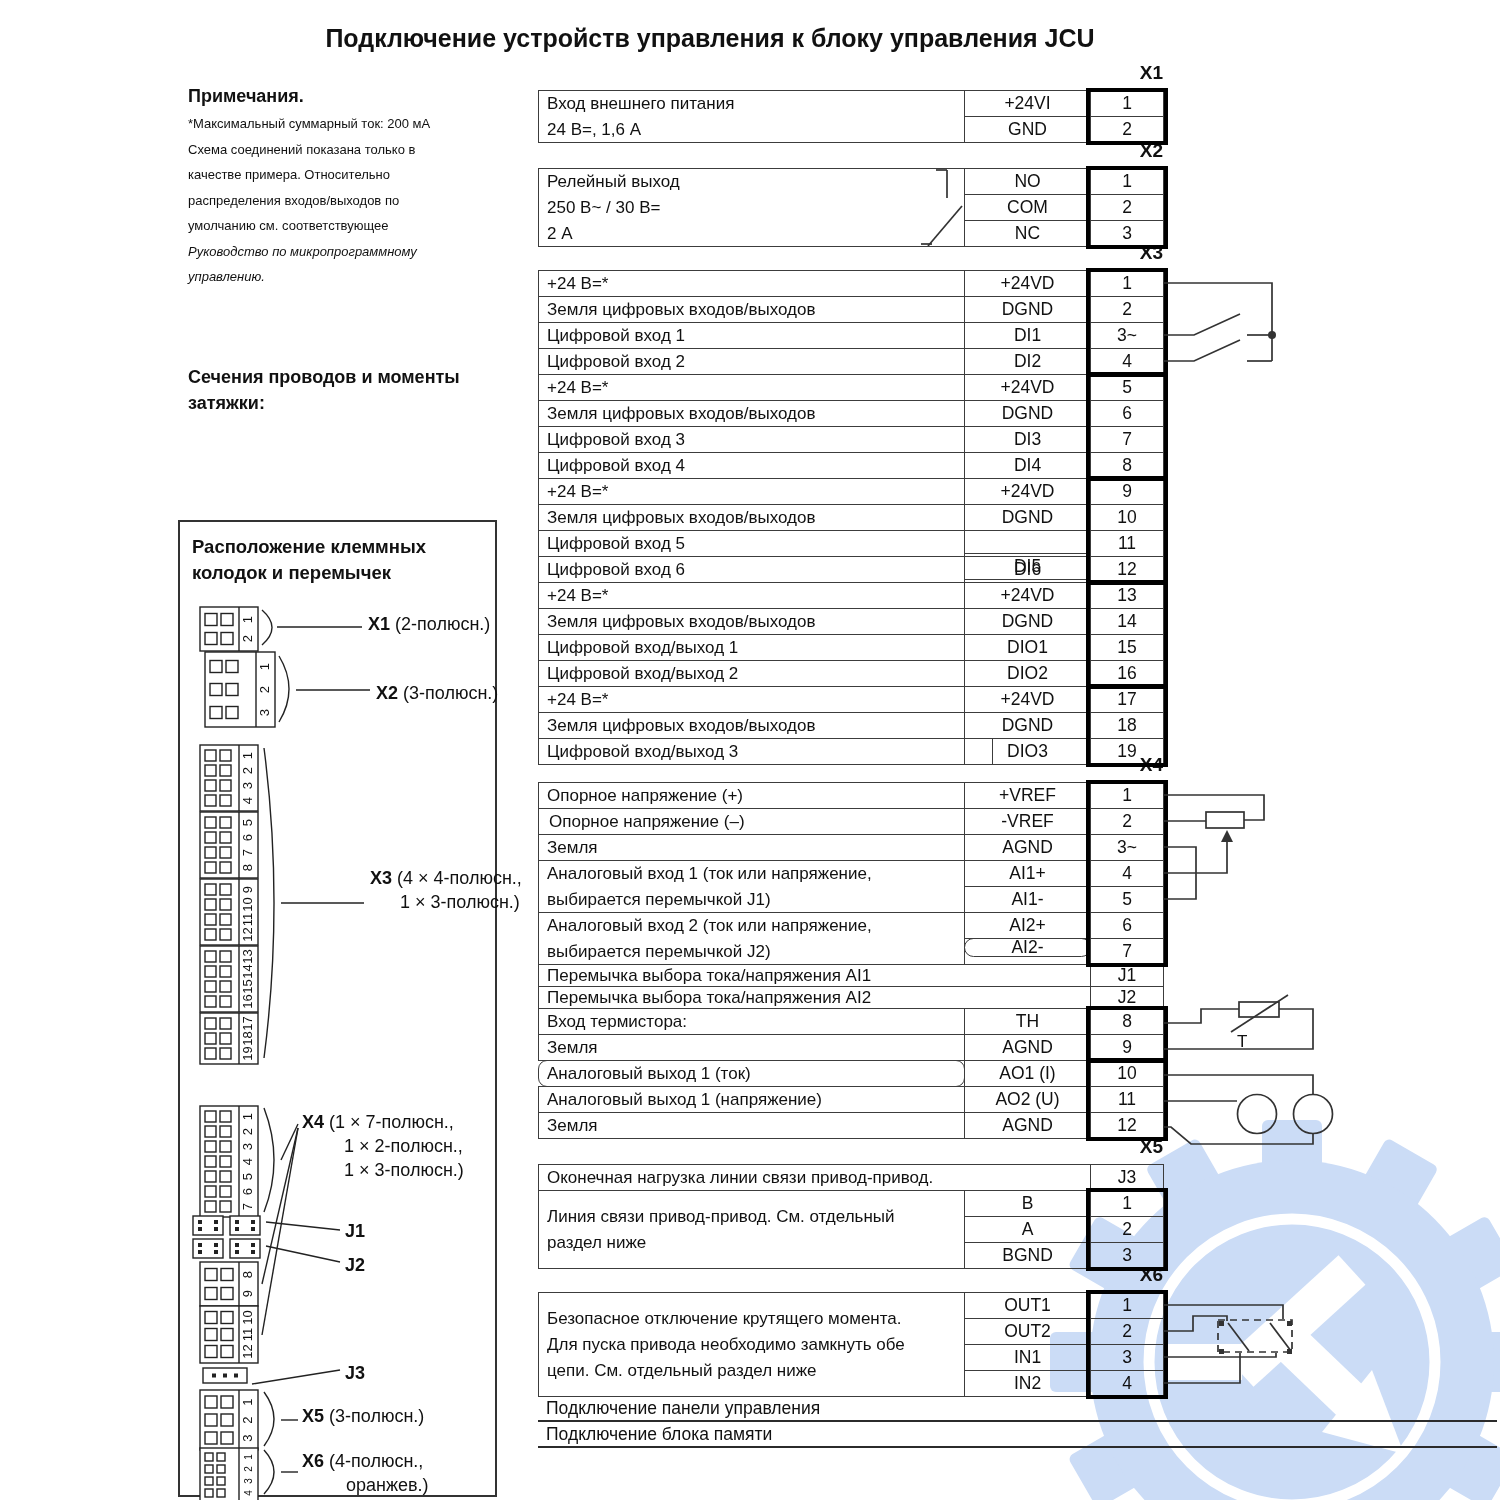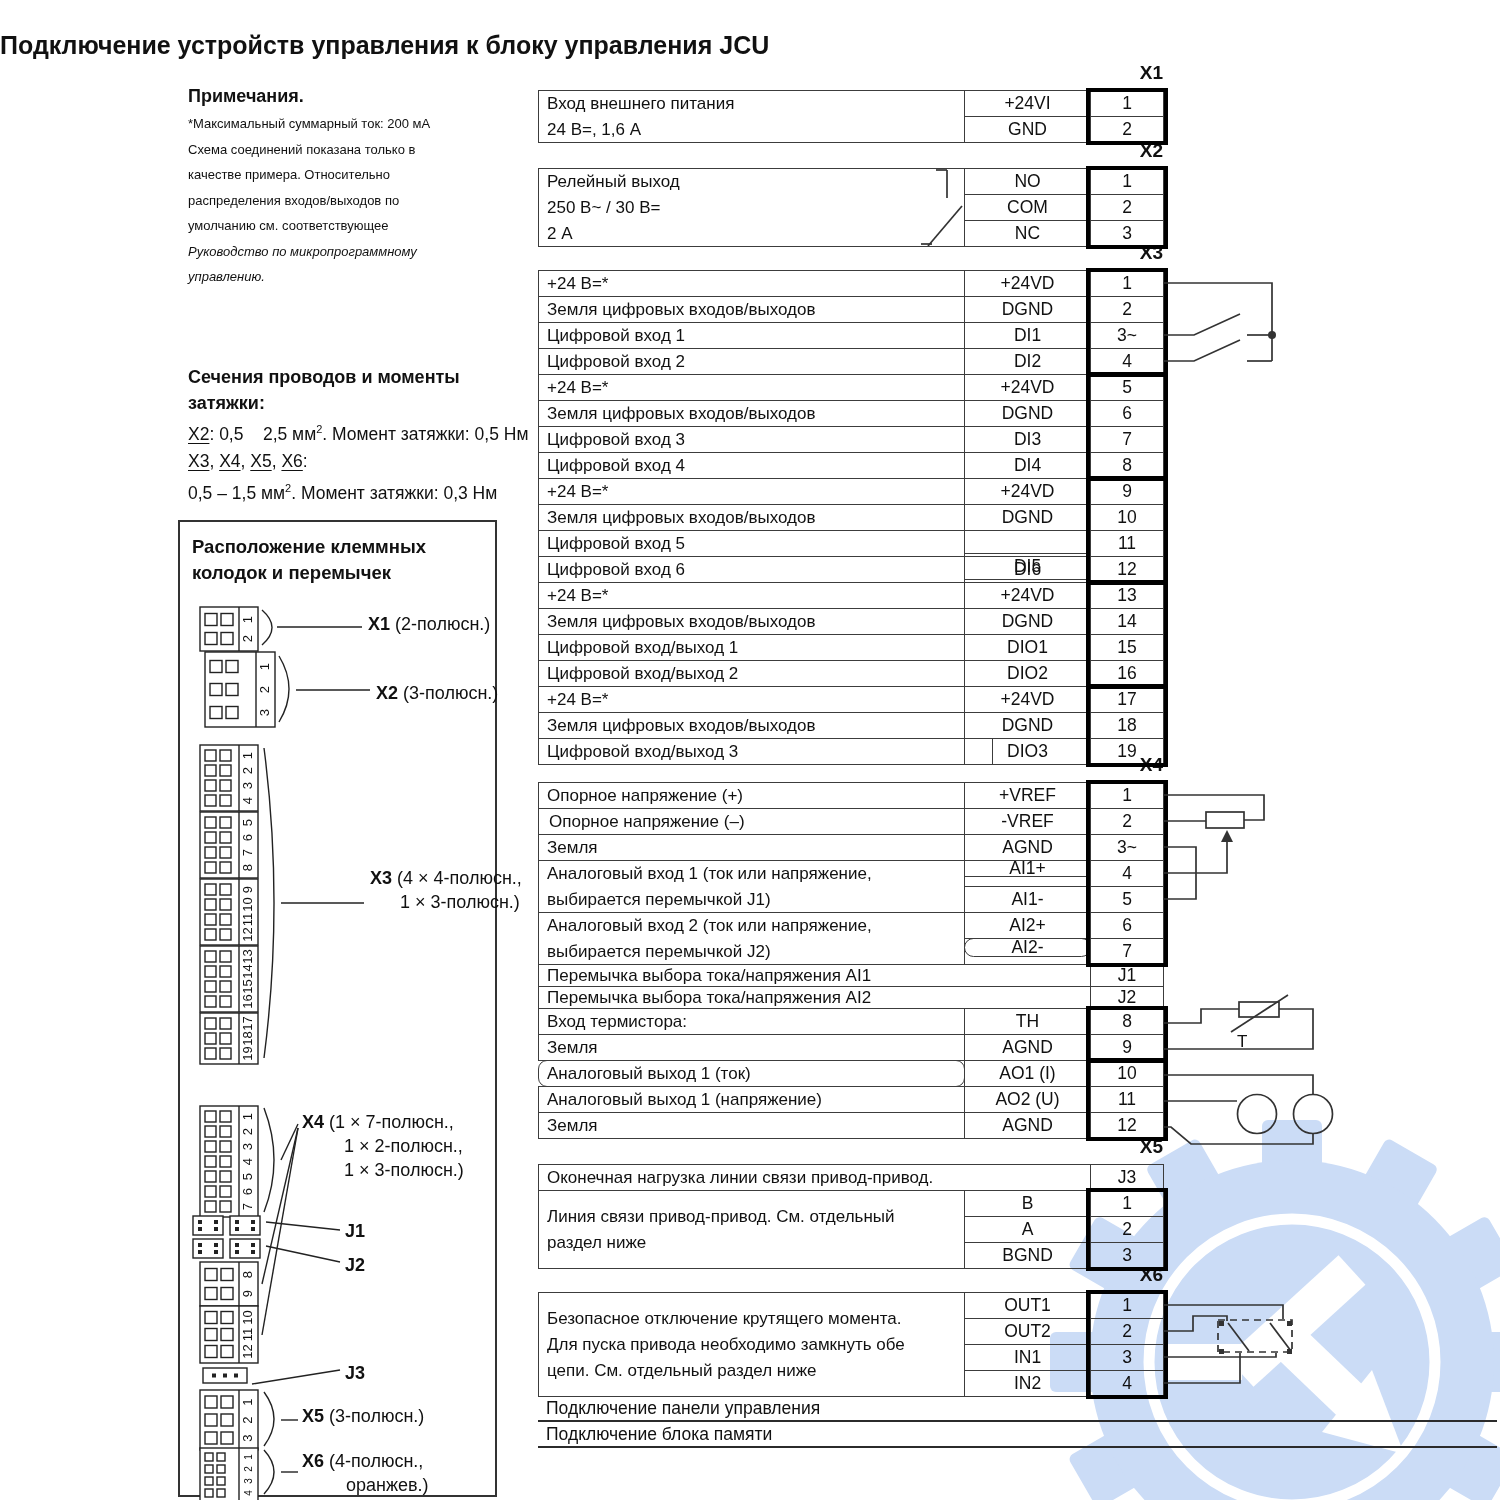--- a/index.html
+++ b/index.html
@@ -1,19 +1,19 @@
 <!DOCTYPE html>
 <html><head>
 <meta charset="utf-8">
 <style>
   html,body{margin:0;padding:0;background:#fff;}
   #stage{position:relative;width:1500px;height:1500px;background:#fff;overflow:hidden;
          font-family:"Liberation Sans","DejaVu Sans",sans-serif;color:#111;}
   .abs{position:absolute;}
-  #title{left:0;top:31px;width:1420px;text-align:left;font-size:25px;font-weight:bold;}
+  #title{left:0;top:24px;width:1420px;text-align:center;font-size:25px;font-weight:bold;}
   .note-head{font-weight:bold;font-size:18px;}
   .note-line{font-size:13px;line-height:25.5px;white-space:pre;}
   .note-line.it{font-style:italic;}
   .wn-head{font-weight:bold;font-size:18px;line-height:26px;white-space:pre;}
   .wn-line{font-size:17.5px;line-height:27px;white-space:pre;}
   sup{font-size:11px;}
   u{text-underline-offset:3px;}
   #legend-panel{left:178px;top:520px;width:319px;height:977px;border:2px solid #333;box-sizing:border-box;background:transparent;z-index:2;}
   #legend-heading{position:absolute;left:12px;top:12px;font-weight:bold;font-size:18.5px;line-height:26px;white-space:pre;}
   .leglab{position:absolute;font-size:18px;line-height:24px;white-space:pre;z-index:3;}
@@ -43,25 +43,20 @@
         <div class="note-line">качестве примера. Относительно</div>
         <div class="note-line">распределения входов/выходов по</div>
         <div class="note-line">умолчанию см. соответствующее</div>
         <div class="note-line it">Руководство по микропрограммному</div>
         <div class="note-line it">управлению.</div>
       </div>
   </div>
 
   <div class="abs" style="left:188px;top:364px;">
     <div id="wn-heading" class="wn-head">Сечения проводов и моменты<br>затяжки:</div>
-    <div id="wn-lines">
-        <div class="wn-line"><u>X2</u>: 0,5    2,5 мм<sup>2</sup>. Момент затяжки: 0,5 Нм</div>
-        <div class="wn-line"><u>X3</u>, <u>X4</u>, <u>X5</u>, <u>X6</u>:</div>
-        <div class="wn-line">0,5 – 1,5 мм<sup>2</sup>. Момент затяжки: 0,3 Нм</div>
-      </div>
   </div>
 
   <div class="abs" id="legend-panel">
     <div id="legend-heading">Расположение клеммных<br>колодок и перемычек</div>
   </div>
 
   <svg id="watermark" class="layer" width="1500" height="1500">
       <g transform="translate(1292,1362)">
         <rect x="-30" y="-242" width="60" height="52" rx="6" transform="rotate(0)" fill="#cbdcf6"></rect>
         <rect x="-30" y="-242" width="60" height="52" rx="6" transform="rotate(30)" fill="#cbdcf6"></rect>
@@ -167,21 +162,21 @@
       <div class="seclabel" style="left: 1073px; top: 754px;">X4</div>
       <div class="cell desc va-mid" style="left: 538px; top: 782px; width: 427px; height: 27px;">Опорное напряжение (+)</div>
       <div class="cell sigcell" style="left: 964px; top: 782px; width: 127px; height: 27px;">+VREF</div>
       <div class="cell pincell" style="left: 1090px; top: 782px; width: 74px; height: 27px;">1</div>
       <div class="cell desc va-mid" style="left: 538px; top: 808px; width: 427px; height: 27px; padding-left: 10px;">Опорное напряжение (–)</div>
       <div class="cell sigcell" style="left: 964px; top: 808px; width: 127px; height: 27px;">-VREF</div>
       <div class="cell pincell" style="left: 1090px; top: 808px; width: 74px; height: 27px;">2</div>
       <div class="cell desc va-mid" style="left: 538px; top: 834px; width: 427px; height: 27px;">Земля</div>
       <div class="cell sigcell" style="left: 964px; top: 834px; width: 127px; height: 27px;">AGND</div>
       <div class="cell pincell" style="left: 1090px; top: 834px; width: 74px; height: 27px;">3~</div>
-      <div class="cell sigcell" style="left: 964px; top: 860px; width: 127px; height: 17px;">AI1+</div>
+      <div class="cell sigcell" style="left: 964px; top: 860px; width: 127px; height: 27px;">AI1+</div>
       <div class="cell pincell" style="left: 1090px; top: 860px; width: 74px; height: 27px;">4</div>
       <div class="cell sigcell" style="left: 964px; top: 886px; width: 127px; height: 27px;">AI1-</div>
       <div class="cell pincell" style="left: 1090px; top: 886px; width: 74px; height: 27px;">5</div>
       <div class="cell sigcell" style="left: 964px; top: 912px; width: 127px; height: 27px;">AI2+</div>
       <div class="cell pincell" style="left: 1090px; top: 912px; width: 74px; height: 27px;">6</div>
       <div class="cell sigcell" style="left: 964px; top: 938px; width: 127px; height: 19px; border-radius: 13px;">AI2-</div>
       <div class="cell pincell" style="left: 1090px; top: 938px; width: 74px; height: 27px;">7</div>
       <div class="cell desc va-mid" style="left: 538px; top: 964px; width: 553px; height: 23px;">Перемычка выбора тока/напряжения AI1</div>
       <div class="cell pincell" style="left: 1090px; top: 964px; width: 74px; height: 23px;">J1</div>
       <div class="cell desc va-mid" style="left: 538px; top: 986px; width: 553px; height: 23px;">Перемычка выбора тока/напряжения AI2</div>

